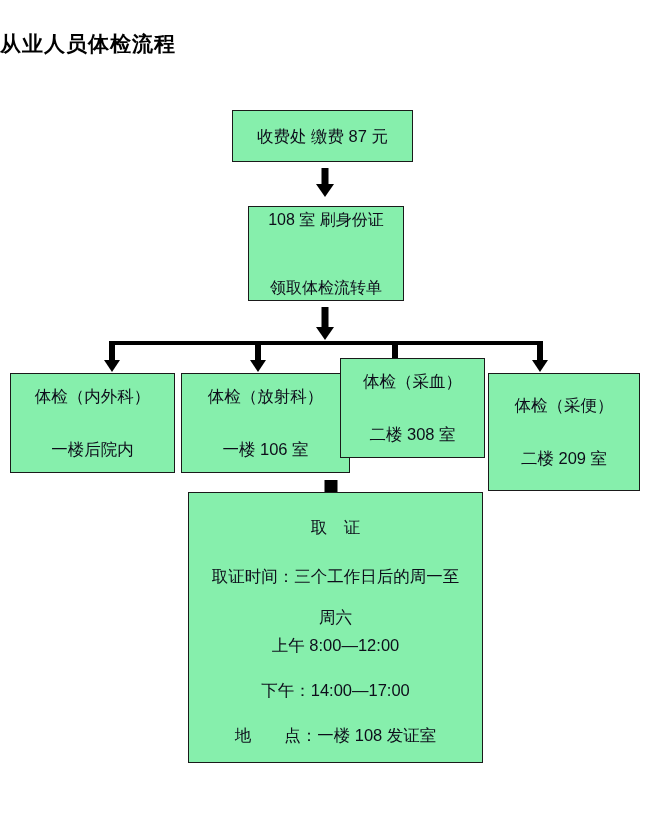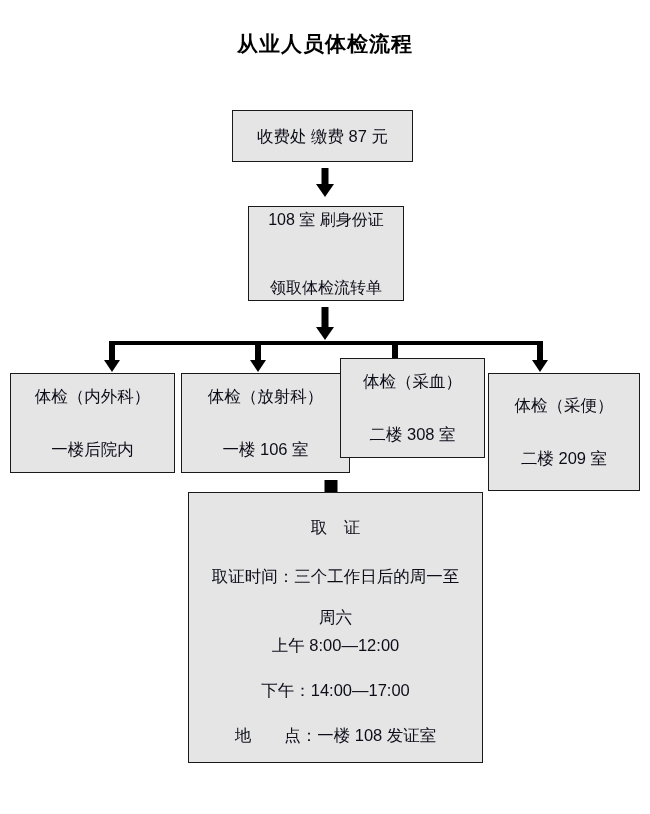--- a/index.html
+++ b/index.html
@@ -16,34 +16,33 @@
     font-family: "Liberation Sans", "DejaVu Sans", sans-serif;
     color: #101010;
   }
 
   
   .title {
     position: absolute;
     left: 0;
     top: 30px;
     width: 650px;
-    text-align: center;
     font-family: "Liberation Serif", "DejaVu Serif", serif;
     font-weight: bold;
     font-size: 21px;
     letter-spacing: 1px;
     color: #000000;
   }
 
   
   .box {
     position: absolute;
     box-sizing: border-box;
     border: 1.6px solid #1a1a1a;
-    background: #e5e5e5;
+    background: #86efac;
     display: flex;
     flex-direction: column;
     align-items: center;
     justify-content: center;
     font-size: 16.5px;
     line-height: 1.5;
     color: #0d0d1a;
     text-align: center;
   }
   .box .line {

